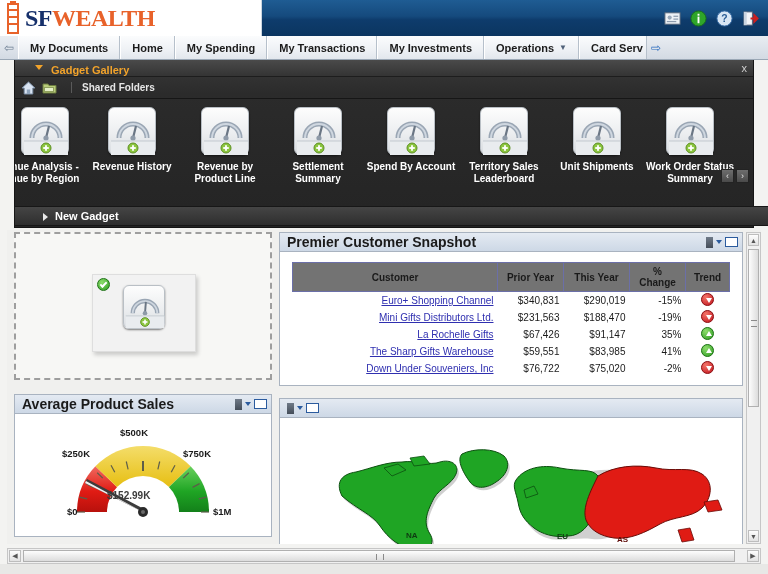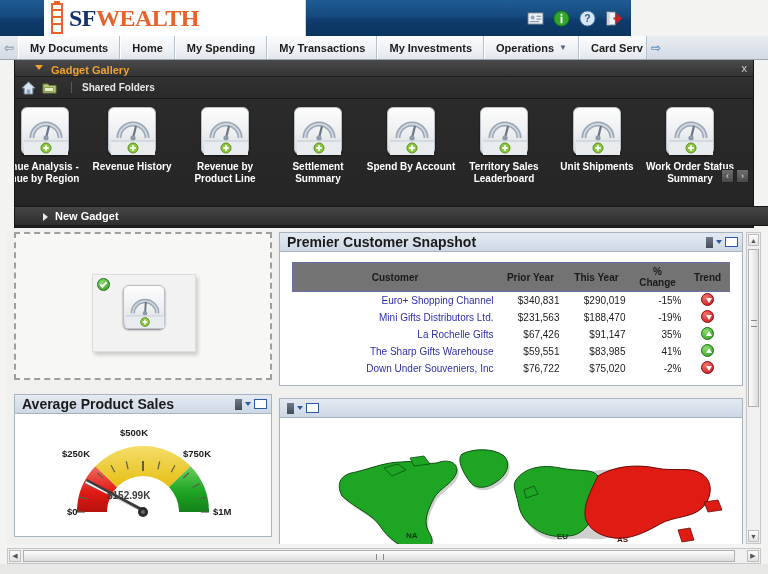--- a/index.html
+++ b/index.html
@@ -7,23 +7,23 @@
     margin: 0; padding: 0;
     width: 768px; height: 574px;
     overflow: hidden;
     font-family: "Liberation Sans", sans-serif;
     background: #ffffff;
   }
   #app { position: relative; width: 768px; height: 574px; background: #f3f3f1; }
 
   
   .topbar {
-    position: absolute; left: 0; top: 0; width: 631px; height: 36px;
+    position: absolute; left: 0; top: 0; width: 768px; height: 36px;
     background: linear-gradient(to bottom, #1f5c93 0%, #154a7d 45%, #0e3c6c 55%, #0b3560 100%);
-    display: flex; align-items: center; padding-left: 44px;
+    display: flex; align-items: center;
   }
   .logo-box {
     width: 262px; height: 36px; background: #ffffff;
     display: flex; align-items: center; padding-left: 3px;
     border-right: 1px solid #cdd6e0;
   }
   .bridge-icon { width: 20px; height: 34px; position: relative; flex: 0 0 20px; }
   .bridge-icon .tower {
     position:absolute; left:4px; top:2px; width:12px; height:31px;
     border:2px solid #e8622a; background:#ffffff;
@@ -157,21 +157,21 @@
   
   .panel-cust { margin-bottom:0; }
   .cust-body { padding:10px 12px 8px 12px; }
   table.cust { width:100%; border-collapse:collapse; font-size:10px; }
   table.cust thead th {
     border:1px solid #6b6fa8; font-weight:bold; color:#1a1a1a;
     padding:3px 4px; font-size:10px; background:#737373;
   }
   table.cust td { padding:1px 4px; color:#1a1a1a; }
   td.c-name { text-align:right; }
-  td.c-name a { color:#2f2fb0; cursor:pointer; }
+  td.c-name a { color:#2f2fb0; text-decoration:underline; cursor:pointer; }
   td.c-num { text-align:right; width:66px; }
   td.c-pct { text-align:right; width:56px; }
   td.c-trend { text-align:center; width:44px; }
   .trend-dot { width:13px;height:13px;border-radius:50%; display:inline-block; position:relative; }
   .trend-down { background: radial-gradient(circle at 35% 28%, #f4756a, #c0131b); border:1px solid #8c0f13; }
   .trend-up { background: radial-gradient(circle at 35% 28%, #8ddd6c, #2f9c22); border:1px solid #1d7215; }
   .trend-dot:after {
     content:""; position:absolute; left:3.5px; width:0;height:0;
     border-left:3px solid transparent;border-right:3px solid transparent;
   }

